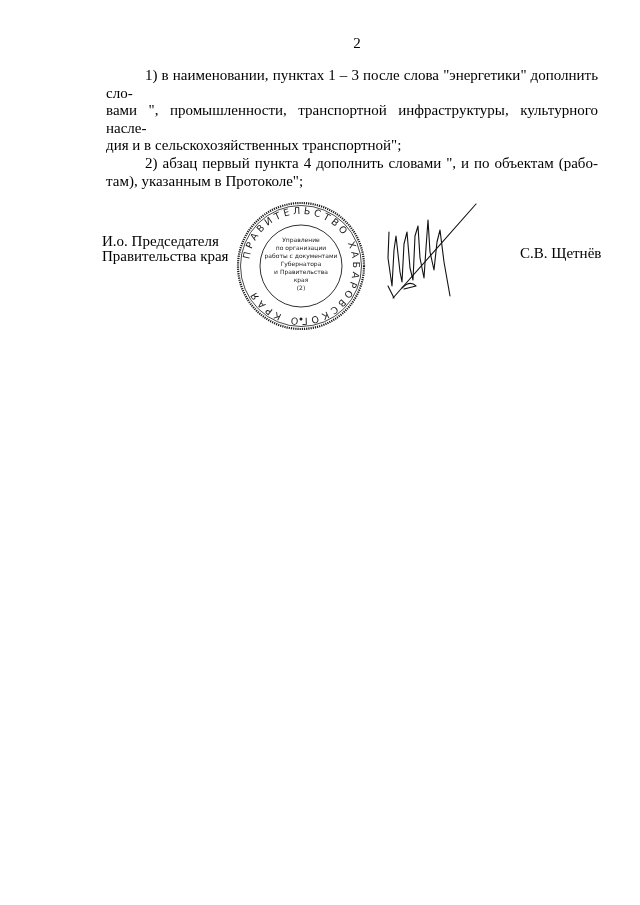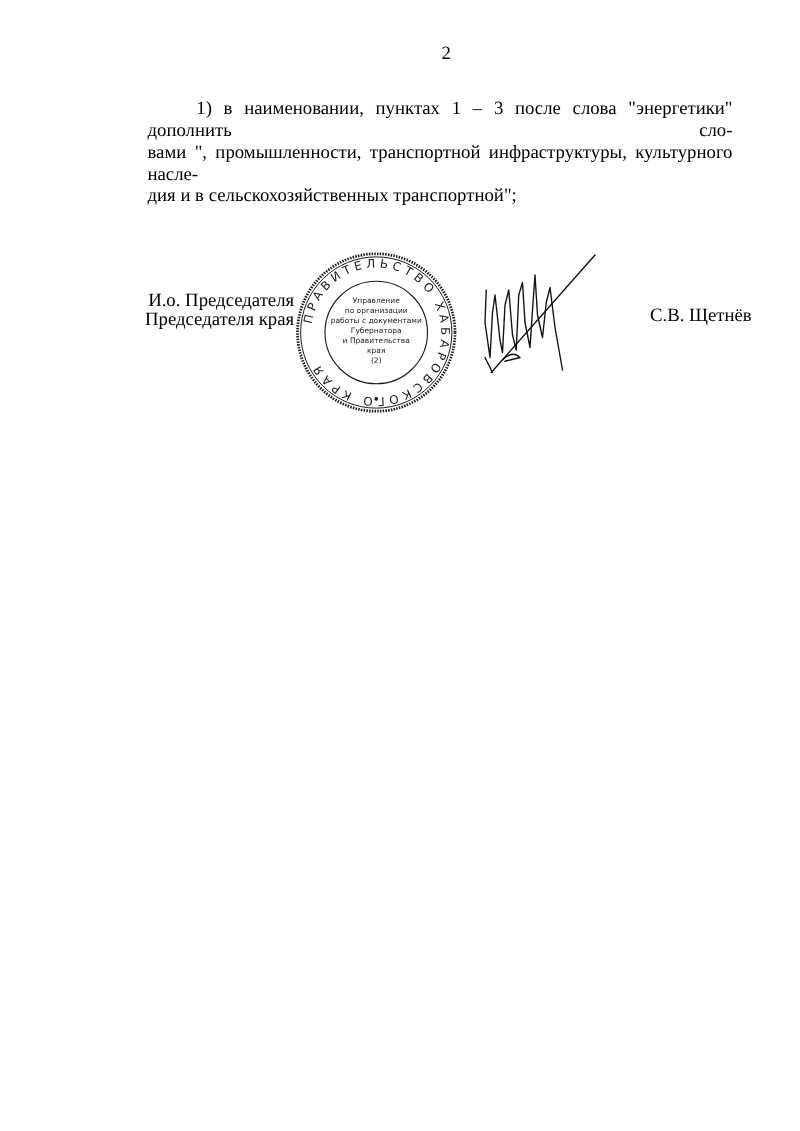--- a/index.html
+++ b/index.html
@@ -26,21 +26,21 @@
     }
     .body-text {
       position: absolute;
       top: 67px;
       left: 106px;
       width: 492px;
       font-size: 15px;
       line-height: 17.6px;
     }
     .para {
-      margin: 12px;
+      margin: 0;
       text-indent: 39px;
       text-align: justify;
       text-align-last: left;
     }
     .para .ln {
       display: block;
       text-align: justify;
       text-align-last: justify;
     }
     .para .ln.last {
@@ -48,25 +48,24 @@
     }
     .para .ln.first {
       text-indent: 39px;
     }
     .para .ln:not(.first) {
       text-indent: 0;
     }
     .sig-title {
       position: absolute;
       top: 234px;
-      left: 116px;
+      left: 102px;
       font-size: 15px;
       line-height: 15px;
       white-space: nowrap;
-      text-align: right;
     }
     .sig-name {
       position: absolute;
       top: 246px;
       left: 520px;
       font-size: 15px;
       line-height: 15px;
       white-space: nowrap;
     }
     .stamp {
@@ -88,25 +87,29 @@
 <body>
 
 <div class="page-number">2</div>
 
 <div class="body-text">
   <p class="para">
     <span class="ln first">1) в наименовании, пунктах 1 – 3 после слова "энергетики" дополнить сло-</span>
     <span class="ln">вами ", промышленности, транспортной инфраструктуры, культурного насле-</span>
     <span class="ln last">дия и в сельскохозяйственных транспортной";</span>
   </p>
+  <p class="para">
+    <span class="ln first">2) абзац первый пункта 4 дополнить словами ", и по объектам (рабо-</span>
+    <span class="ln last">там), указанным в Протоколе";</span>
+  </p>
 </div>
 
 <div class="sig-title">
   <div>И.о. Председателя</div>
-  <div>Председателя края</div>
+  <div>Правительства края</div>
 </div>
 
 <svg class="stamp" viewBox="0 0 132 132" xmlns="http://www.w3.org/2000/svg">
   <defs>
     <path id="ringPath" d="M 66,66 m -52,0 a 52,52 0 1,1 104,0 a 52,52 0 1,1 -104,0"></path>
   </defs>
   <circle cx="66" cy="66" r="63" fill="none" stroke="#1a1a1a" stroke-width="2.2" stroke-dasharray="1.2 1"></circle>
   <circle cx="66" cy="66" r="60.5" fill="none" stroke="#1a1a1a" stroke-width="0.8"></circle>
   <circle cx="66" cy="66" r="41" fill="none" stroke="#1a1a1a" stroke-width="0.9"></circle>
   <g>

